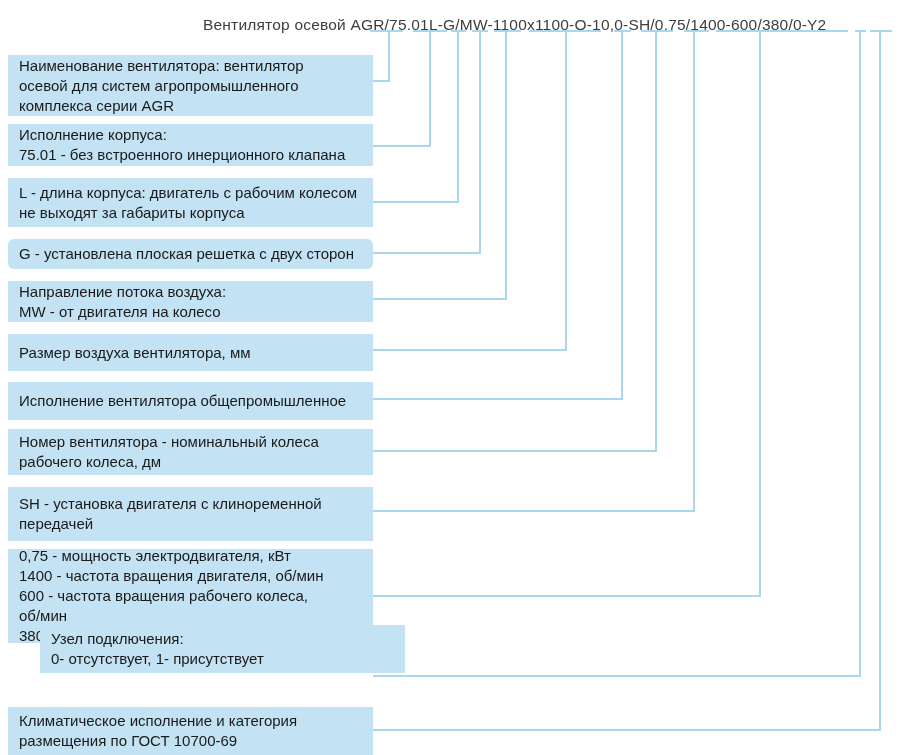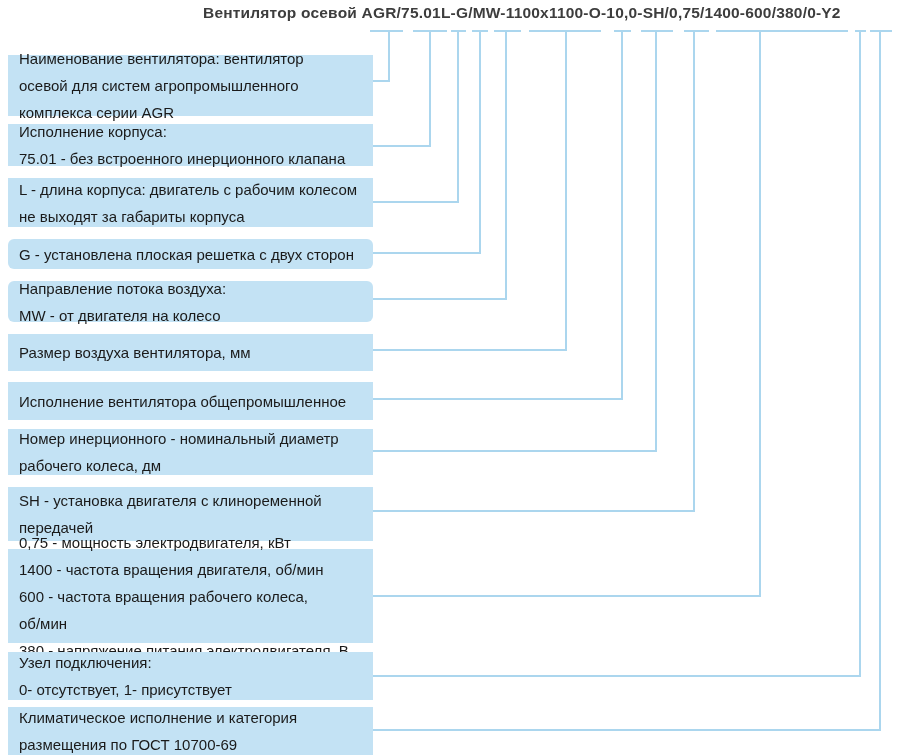--- a/index.html
+++ b/index.html
@@ -7,38 +7,38 @@
     position: relative;
     width: 900px;
     height: 755px;
     background: #ffffff;
     overflow: hidden;
     font-family: "Liberation Sans", sans-serif;
   }
   .title {
     position: absolute;
     left: 203px;
-    top: 4px;
+    top: 16px;
     font-size: 15.5px;
-    font-weight: bold;
+    font-weight: normal;
     color: #3d3d3d;
     letter-spacing: 0.2px;
     white-space: nowrap;
   }
   .label-box {
     position: absolute;
     left: 8px;
     width: 365px;
     box-sizing: border-box;
     background: #c3e2f4;
     display: flex;
     align-items: center;
     padding: 4px 8px 4px 11px;
     font-size: 15px;
-    line-height: 27px;
+    line-height: 20px;
     color: #1a1a1a;
     white-space: pre-line;
   }
   .tick, .stem, .hline {
     position: absolute;
     background: #abd6ee;
   }
   .tick  { height: 2px; top: 30px; }
   .stem  { width: 2px; }
   .hline { height: 2px; }
@@ -62,52 +62,52 @@
       <div class="hline" style="left: 373px; top: 145px; width: 58px;"></div>
       <div class="label-box" style="top: 178px; height: 49px;">L - длина корпуса: двигатель с рабочим колесом
 не выходят за габариты корпуса</div>
       <div class="tick" style="left: 451px; width: 15px;"></div>
       <div class="stem" style="left: 457px; top: 31px; height: 172px;"></div>
       <div class="hline" style="left: 373px; top: 201px; width: 86px;"></div>
       <div class="label-box" style="top: 239px; height: 30px; border-radius: 6px;">G - установлена плоская решетка с двух сторон</div>
       <div class="tick" style="left: 472px; width: 16px;"></div>
       <div class="stem" style="left: 479px; top: 31px; height: 223px;"></div>
       <div class="hline" style="left: 373px; top: 252px; width: 108px;"></div>
-      <div class="label-box" style="top: 281px; height: 41px; border-radius: 6px;">Направление потока воздуха:
+      <div class="label-box" style="top: 281px; height: 41px;">Направление потока воздуха:
 MW - от двигателя на колесо</div>
       <div class="tick" style="left: 494px; width: 27px;"></div>
       <div class="stem" style="left: 505px; top: 31px; height: 269px;"></div>
       <div class="hline" style="left: 373px; top: 298px; width: 134px;"></div>
       <div class="label-box" style="top: 334px; height: 37px;">Размер воздуха вентилятора, мм</div>
       <div class="tick" style="left: 529px; width: 72px;"></div>
       <div class="stem" style="left: 565px; top: 31px; height: 320px;"></div>
       <div class="hline" style="left: 373px; top: 349px; width: 194px;"></div>
       <div class="label-box" style="top: 382px; height: 38px;">Исполнение вентилятора общепромышленное</div>
       <div class="tick" style="left: 614px; width: 17px;"></div>
       <div class="stem" style="left: 621px; top: 31px; height: 369px;"></div>
       <div class="hline" style="left: 373px; top: 398px; width: 250px;"></div>
-      <div class="label-box" style="top: 429px; height: 46px;">Номер инерционного - номинальный диаметр
+      <div class="label-box" style="top: 429px; height: 46px;">Номер вентилятора - номинальный колеса
 рабочего колеса, дм</div>
       <div class="tick" style="left: 641px; width: 32px;"></div>
       <div class="stem" style="left: 655px; top: 31px; height: 421px;"></div>
       <div class="hline" style="left: 373px; top: 450px; width: 284px;"></div>
       <div class="label-box" style="top: 487px; height: 54px;">SH - установка двигателя с клиноременной
 передачей</div>
       <div class="tick" style="left: 684px; width: 25px;"></div>
       <div class="stem" style="left: 693px; top: 31px; height: 481px;"></div>
       <div class="hline" style="left: 373px; top: 510px; width: 322px;"></div>
       <div class="label-box" style="top: 549px; height: 94px;">0,75 - мощность электродвигателя, кВт
 1400 - частота вращения двигателя, об/мин
 600 - частота вращения рабочего колеса,
 об/мин
 380 - напряжение питания электродвигателя, В</div>
       <div class="tick" style="left: 716px; width: 132px;"></div>
       <div class="stem" style="left: 759px; top: 31px; height: 566px;"></div>
       <div class="hline" style="left: 373px; top: 595px; width: 388px;"></div>
-      <div class="label-box" style="top: 652px; height: 48px;">Узел подключения:
+      <div class="label-box" style="top: 625px; height: 48px; margin-left: 32px;">Узел подключения:
 0- отсутствует, 1- присутствует</div>
       <div class="tick" style="left: 855px; width: 11px;"></div>
       <div class="stem" style="left: 859px; top: 31px; height: 646px;"></div>
       <div class="hline" style="left: 373px; top: 675px; width: 488px;"></div>
       <div class="label-box" style="top: 707px; height: 48px;">Климатическое исполнение и категория
 размещения по ГОСТ 10700-69</div>
       <div class="tick" style="left: 870px; width: 22px;"></div>
       <div class="stem" style="left: 879px; top: 31px; height: 700px;"></div>
       <div class="hline" style="left: 373px; top: 729px; width: 508px;"></div>
     </div>

